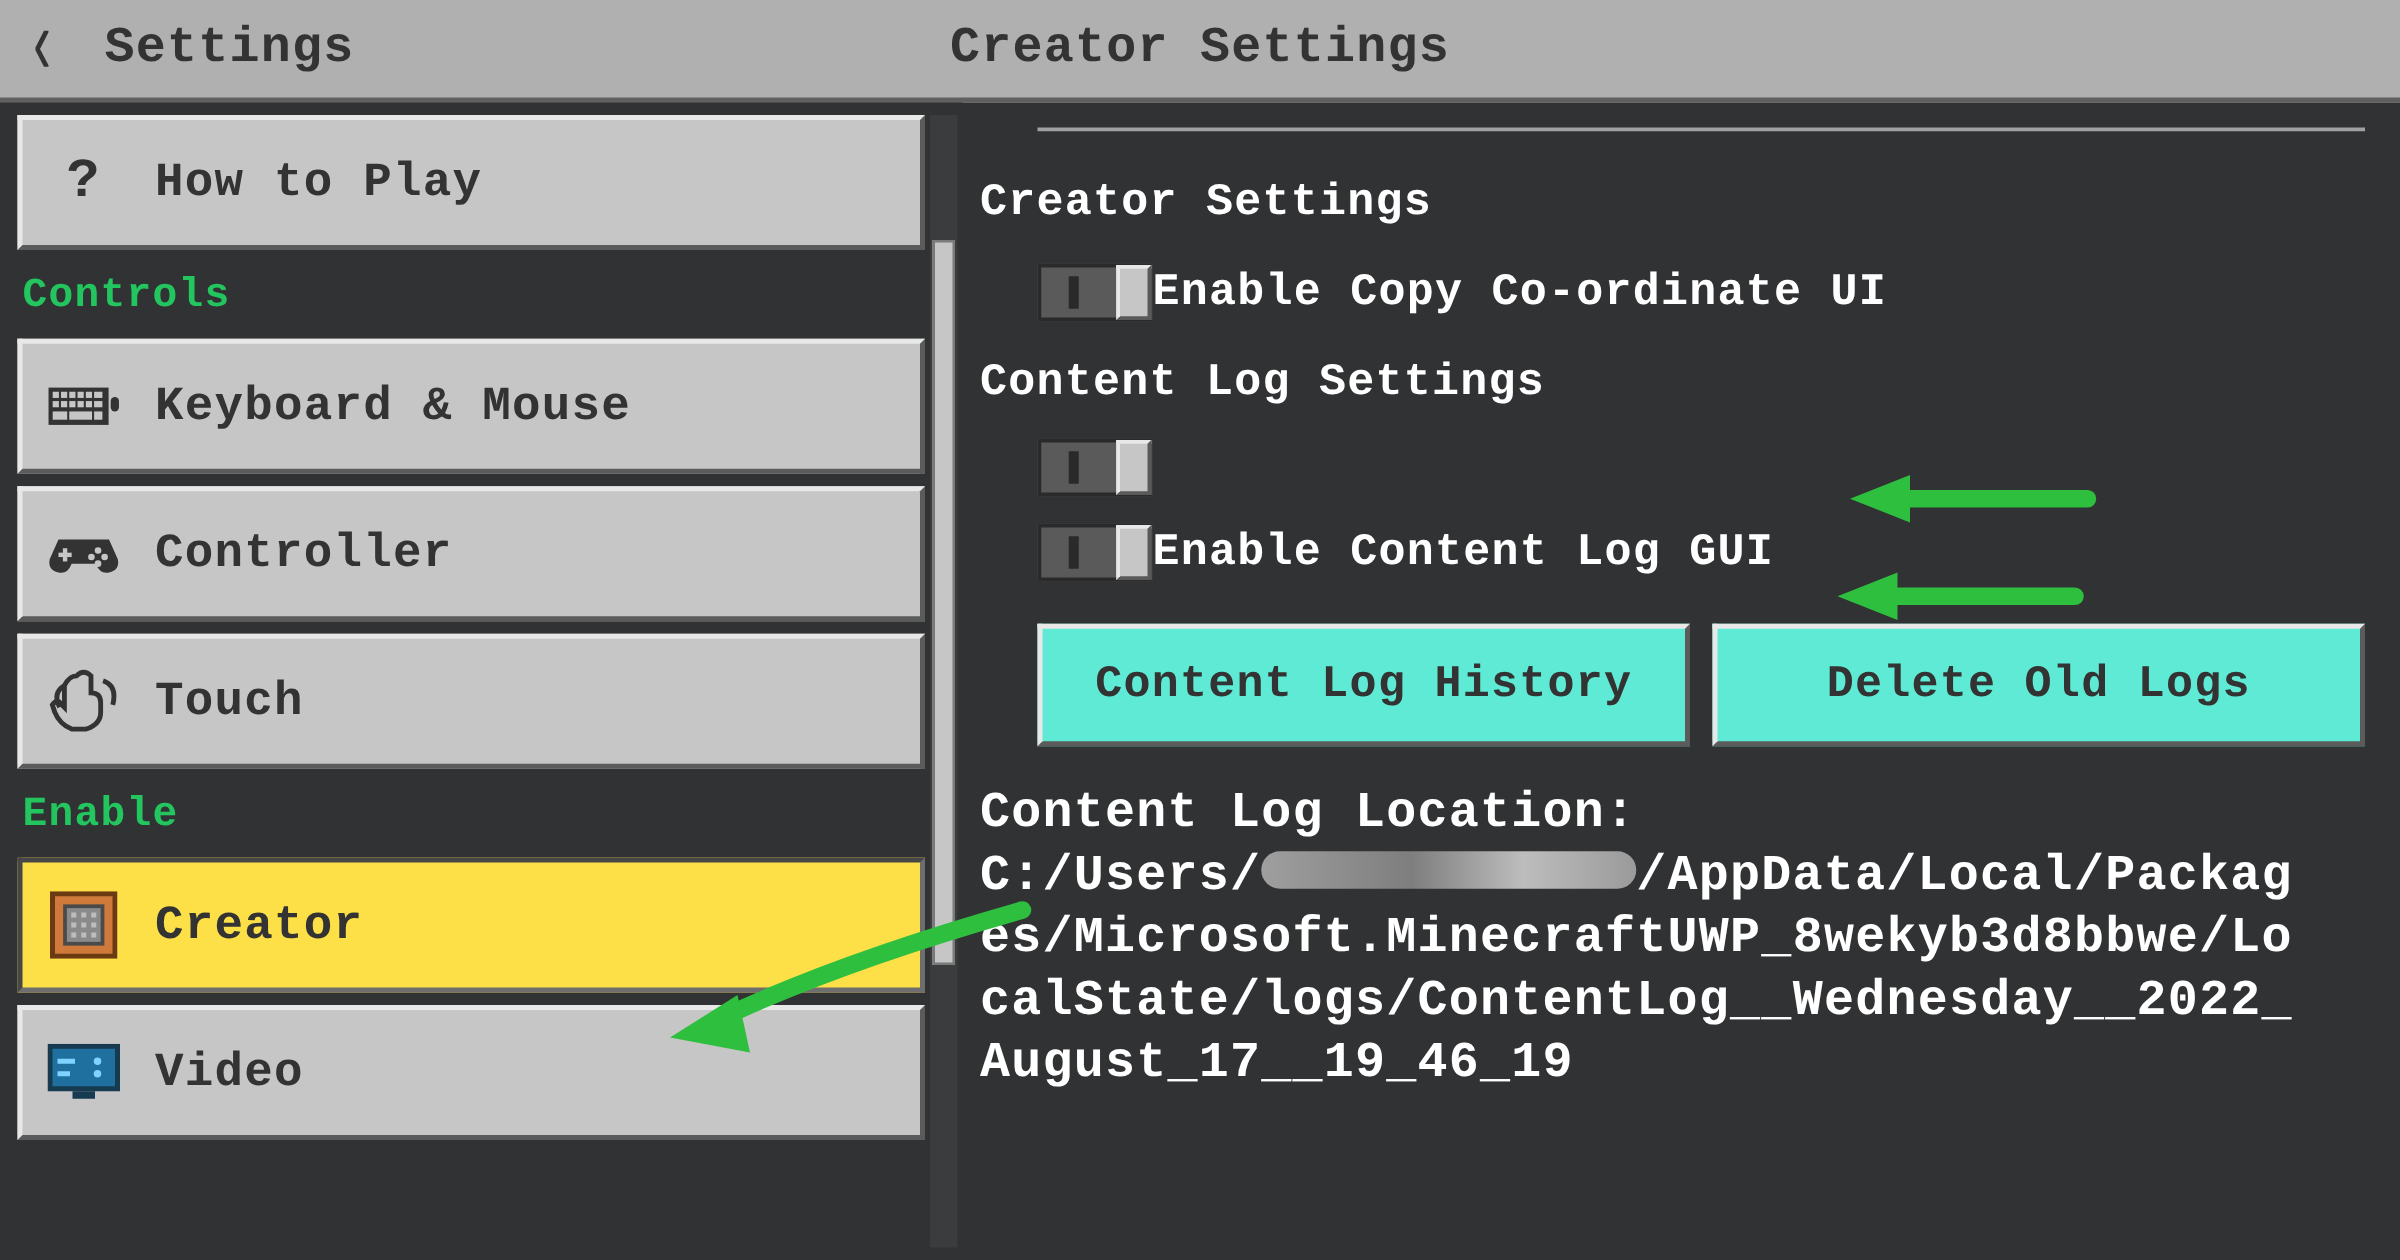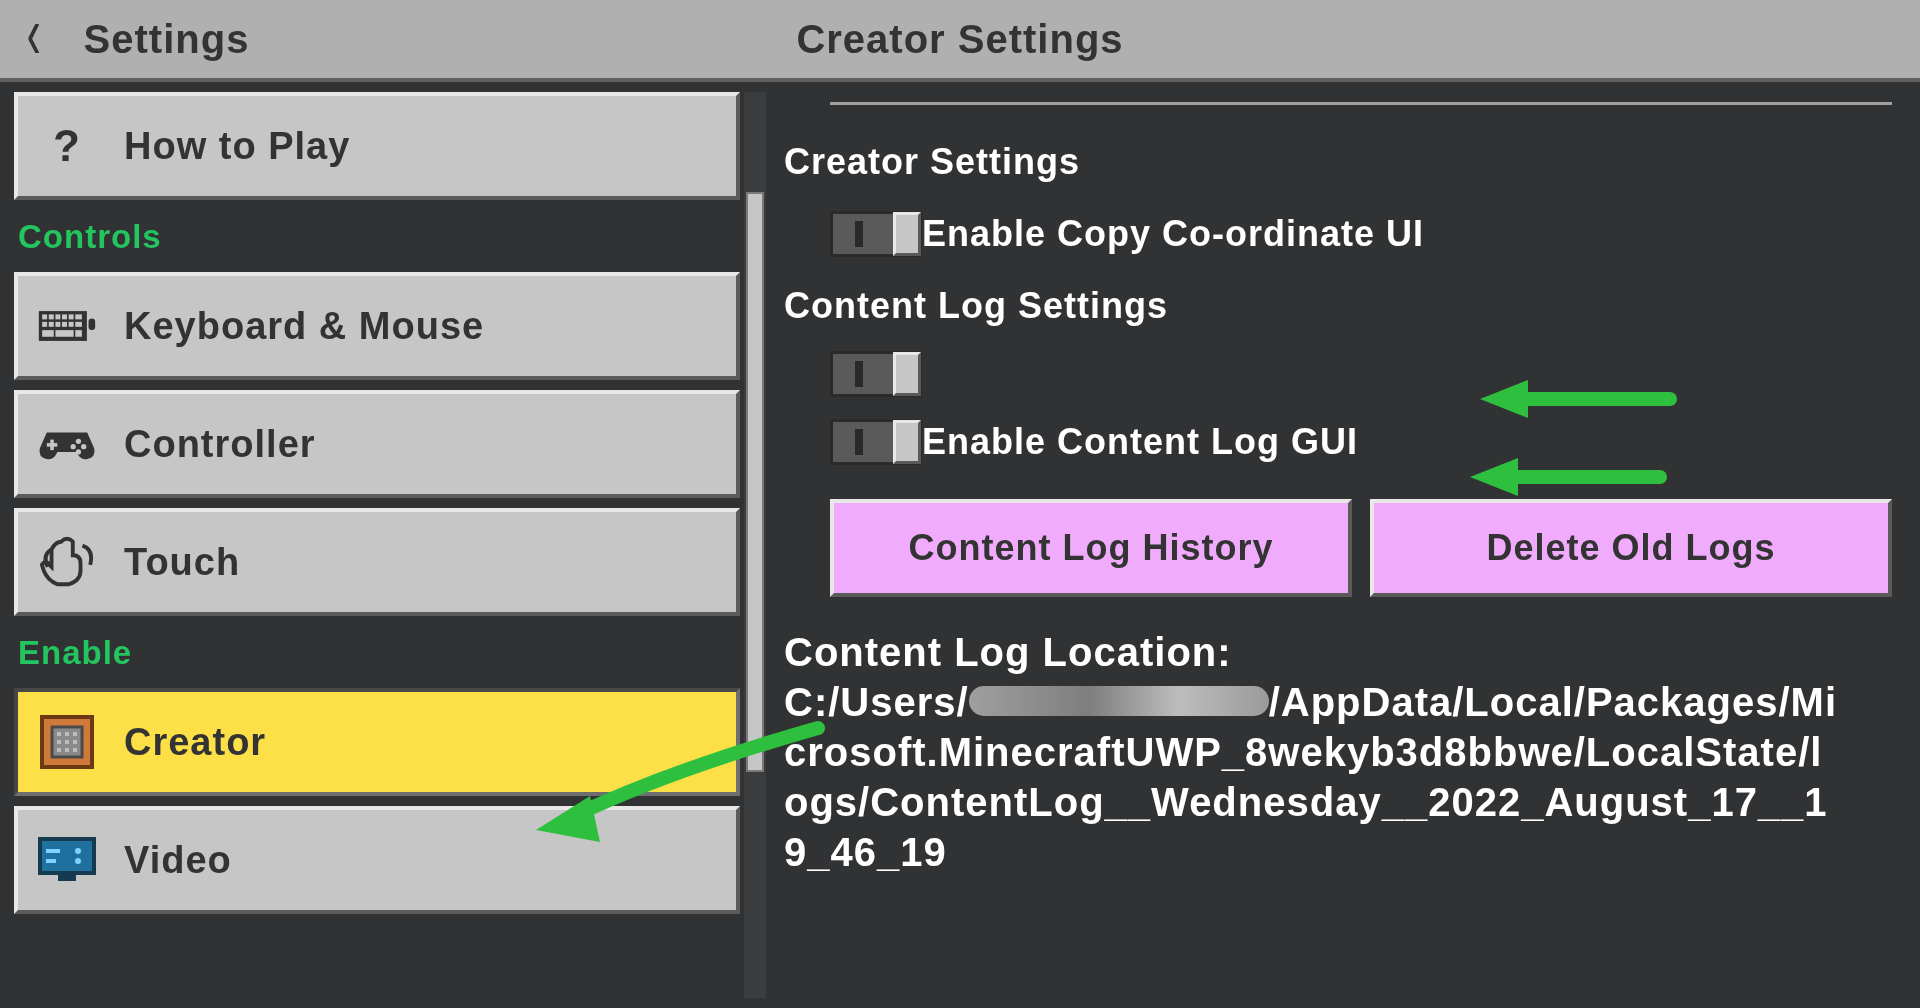--- a/index.html
+++ b/index.html
@@ -5,21 +5,21 @@
   * { box-sizing: border-box; margin: 0; padding: 0; }
   body {
     font-family: "Courier New", monospace;
     background: #313233;
     width: 1920px;
     height: 1008px;
     overflow: hidden;
     image-rendering: pixelated;
   }
   .pixelfont {
-    font-family: Liberation Sans, sans-serif;
+    font-family: Liberation Mono, monospace;
     letter-spacing: 1px;
     font-weight: bold;
   }
   
   .topbar {
     height: 82px;
     background: #b0b0b0;
     border-bottom: 4px solid #606060;
     display: flex;
     align-items: center;
@@ -175,21 +175,21 @@
     font-size: 36px;
   }
   .button-row {
     display: flex;
     gap: 18px;
     margin: 30px 0 30px 46px;
   }
   .mc-button {
     flex: 1;
     height: 98px;
-    background: #f0abfc;
+    background: #5eead4;
     border: 4px solid #e8e8e8;
     border-right-color: #5b5b5b;
     border-bottom-color: #5b5b5b;
     display: flex;
     align-items: center;
     justify-content: center;
     color: #333;
     font-size: 36px;
   }
   .loc-block {

